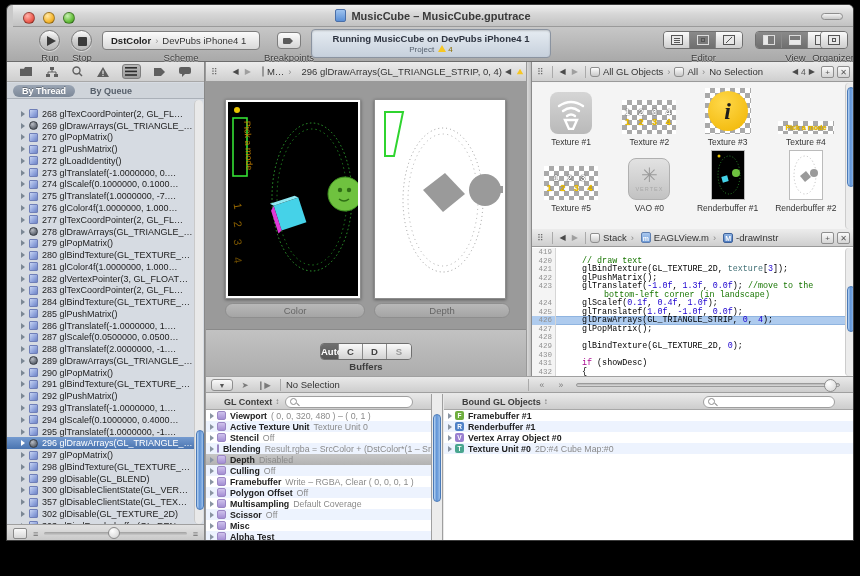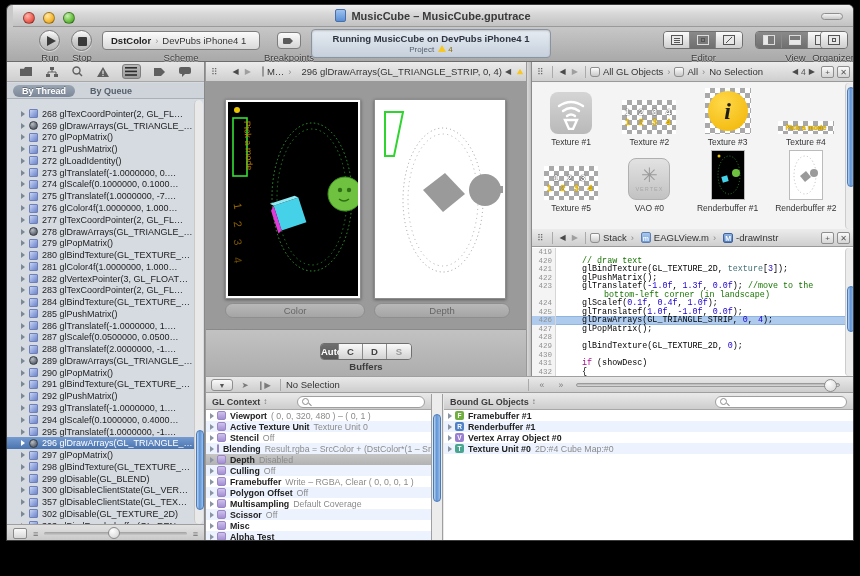--- a/index.html
+++ b/index.html
@@ -188,21 +188,21 @@
   .db-ic { width:16px; height:12px; text-align:center; font-size:8.5px; line-height:12px; color:#7a7a7a; margin-right:3px; }
   .db-divider { width:1px; height:12px; background:#aaa; margin:0 5px; }
   .scrub { flex:1; height:4px; background:linear-gradient(#b5b5b5,#dcdcdc); border-radius:3px; border:1px solid #9a9a9a; position:relative; margin:0 8px 0 4px; }
   .scrub-knob { position:absolute; right:2px; top:-5px; width:13px; height:13px; border-radius:50%;
     background:radial-gradient(circle at 35% 30%,#fff,#d2d2d2); border:1px solid #8e8e8e; }
   .pane { position:absolute; top:18px; bottom:0; overflow:hidden; background:#fff; }
   #pane-ctx { left:0; width:226px; border-right:1px solid #9f9f9f; }
   #ctx-scroll { position:absolute; left:226px; top:18px; bottom:0; width:11px; background:#ececec; border-right:1px solid #9f9f9f; }
   #pane-bound { left:238px; right:0; }
   .pane-hdr { height:16px; background:linear-gradient(#e8e8e8,#cdcdcd); border-bottom:1px solid #a8a8a8;
-    display:flex; align-items:center; font-size:9px; font-weight:bold; color:#3c3c3c; padding:0 6px; }
+    display:flex; align-items:center; font-size:9px; font-weight:bold; color:#3c3c3c; padding:0 18px; }
   .sortchev { font-weight:normal; color:#777; margin-left:3px; font-size:8px; }
   .searchfield { margin-left:auto; width:132px; height:12px; border-radius:7px; background:#fff; border:1px solid #9f9f9f;
     display:flex; align-items:center; padding:0 4px; }
   .mag { width:7px; height:7px; border:1.2px solid #8e8e8e; border-radius:50%; position:relative; }
   .mag::after { content:""; position:absolute; left:5px; top:5px; width:4px; height:1.2px; background:#8e8e8e; transform:rotate(45deg); }
   .dbg-row { height:11px; display:flex; align-items:center; font-size:8.8px; color:#222; white-space:nowrap; overflow:hidden; padding-left:4px; }
   .dbg-row:nth-child(even) { background:#edf3fe; }
   .dbg-row.sel { background:linear-gradient(#c6c6c6,#b2b2b2); }
   .dbg-row .tri { width:0; height:0; border-left:4px solid #8a95a3; border-top:3px solid transparent; border-bottom:3px solid transparent; margin-right:3px; }
   .dbg-row b { font-weight:bold; margin-right:4px; }

